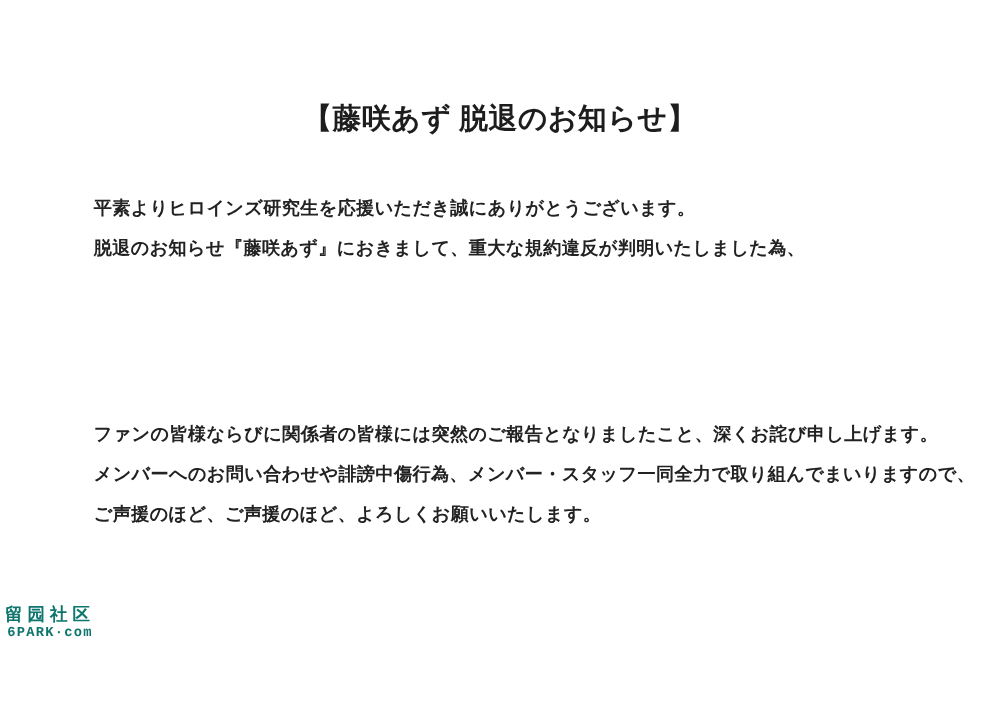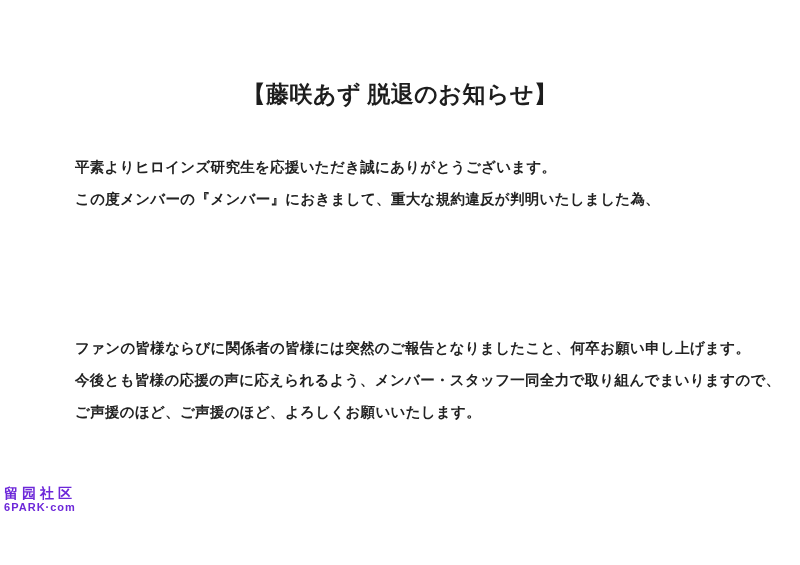--- a/index.html
+++ b/index.html
@@ -51,23 +51,23 @@
     text-align: right;
     font-size: 15px;
     font-weight: bold;
     line-height: 17px;
     color: #222222;
   }
   .watermark {
     position: absolute;
     left: 4px;
     top: 486px;
-    font-family: Liberation Sans, sans-serif;
+    font-family: Liberation Mono, monospace;
     font-weight: bold;
-    color: #6d28d9;
+    color: #0f766e;
     text-shadow: 0 0 1px #ffffff;
     line-height: 1.1;
     user-select: none;
   }
   .watermark .wm-line1 {
     font-size: 14px;
     letter-spacing: 4px;
   }
   .watermark .wm-line2 {
     font-size: 11px;
@@ -78,27 +78,27 @@
 </style>
 </head>
 <body>
 
 <div class="page">
 
   <h1 class="title">【藤咲あず 脱退のお知らせ】</h1>
 
   <p class="para para-1">
     <span class="line">平素よりヒロインズ研究生を応援いただき誠にありがとうございます。</span>
-    <span class="line">この度メンバーの『メンバー』におきまして、重大な規約違反が判明いたしました為、</span>
+    <span class="line">脱退のお知らせ『藤咲あず』におきまして、重大な規約違反が判明いたしました為、</span>
   </p>
 
 
   <p class="para para-3">
-    <span class="line">ファンの皆様ならびに関係者の皆様には突然のご報告となりましたこと、何卒お願い申し上げます。</span>
-    <span class="line">今後とも皆様の応援の声に応えられるよう、メンバー・スタッフ一同全力で取り組んでまいりますので、</span>
+    <span class="line">ファンの皆様ならびに関係者の皆様には突然のご報告となりましたこと、深くお詫び申し上げます。</span>
+    <span class="line">メンバーへのお問い合わせや誹謗中傷行為、メンバー・スタッフ一同全力で取り組んでまいりますので、</span>
     <span class="line">ご声援のほど、ご声援のほど、よろしくお願いいたします。</span>
   </p>
 
 
   <div class="watermark">
     <div class="wm-line1">留园社区</div>
     <div class="wm-line2">6PARK·com</div>
   </div>
 
 </div>

